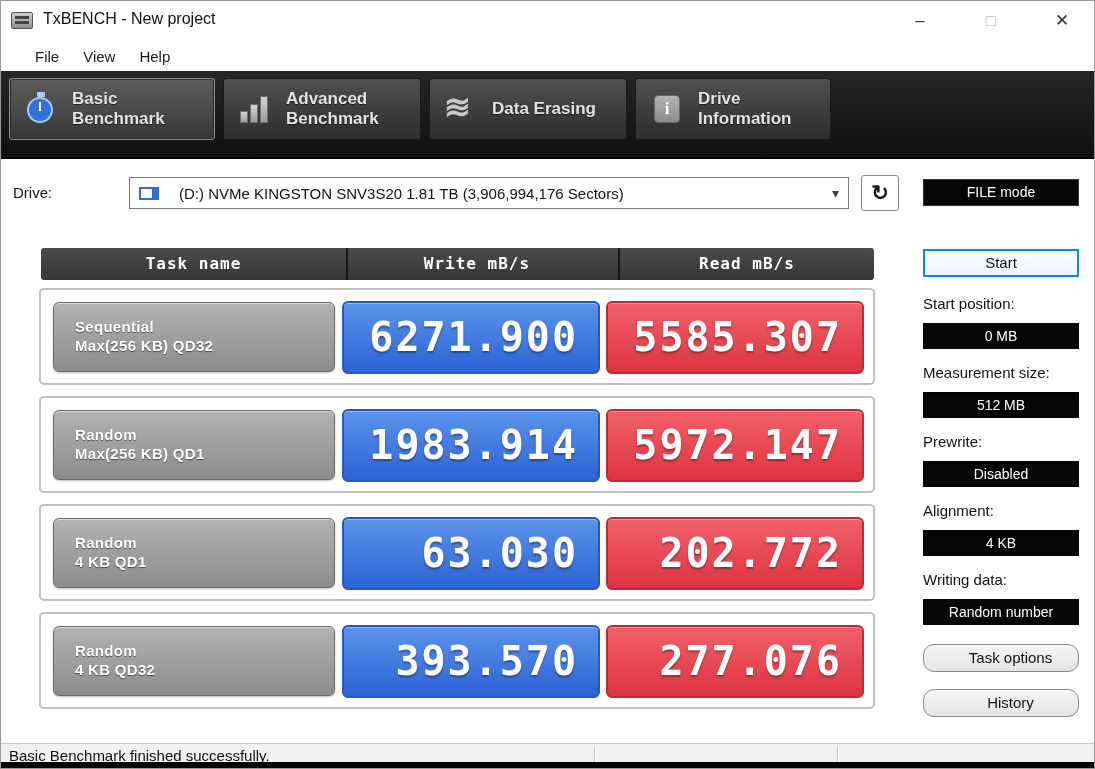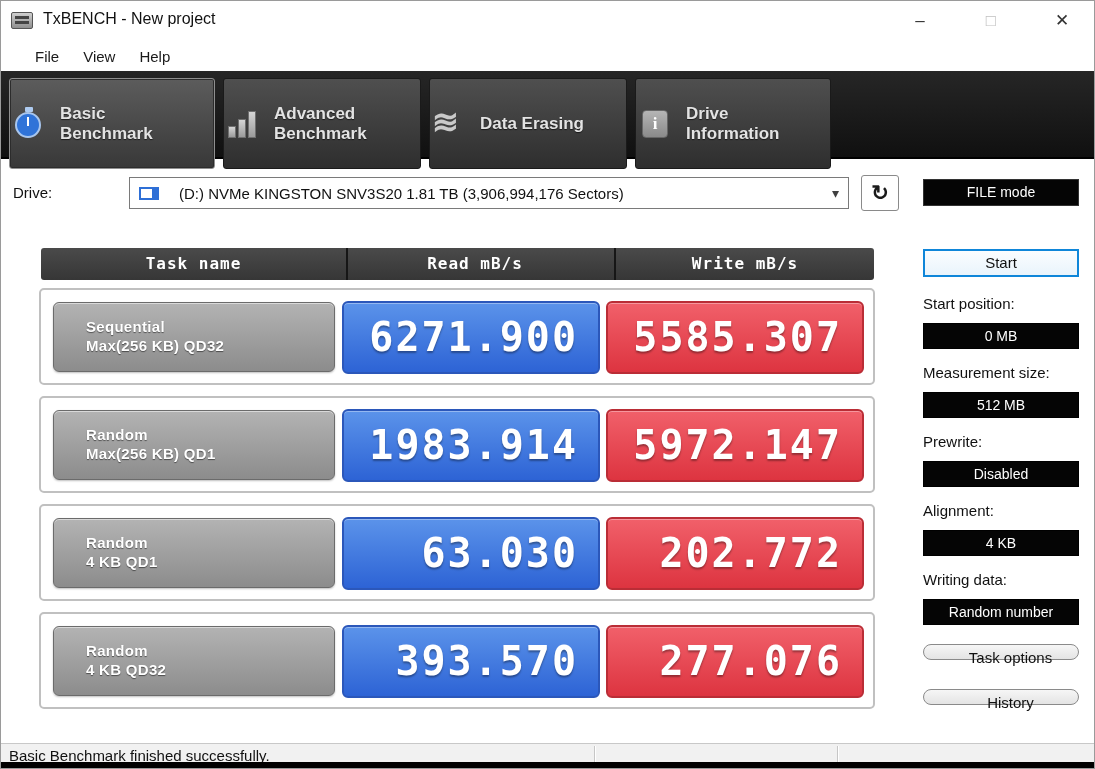--- a/index.html
+++ b/index.html
@@ -15,21 +15,21 @@
   .win-min { left:896px; }
   .win-max { left:967px; color:#c0c0c0; }
   .win-close { left:1038px; }
 
   
   .menubar { position:absolute; left:0; top:40px; width:100%; height:30px; background:#ffffff; display:flex; align-items:center; padding-left:22px; }
   .menu-item { font-size:15px; color:#1a1a1a; padding:4px 12px; }
 
   
   .tabbar { position:absolute; left:0; top:70px; width:100%; height:88px; background:linear-gradient(#262626,#101010); border-bottom:2px solid #000; }
-  .tab { position:absolute; top:7px; height:91px; background:linear-gradient(#4f4f4f,#2e2e2e); border:1px solid #1a1a1a; border-radius:3px; display:flex; align-items:center; gap:12px; padding-left:2px; }
+  .tab { position:absolute; top:7px; height:62px; background:linear-gradient(#4f4f4f,#2e2e2e); border:1px solid #1a1a1a; border-radius:3px; display:flex; align-items:center; gap:12px; padding-left:14px; }
   .tab.active { background:linear-gradient(#5c5c5c,#383838); border:1px solid #8f8f8f; box-shadow:0 0 0 1px #2c2c2c inset; }
   .tab-label { color:#e3e3e3; font-weight:bold; font-size:17px; line-height:1.15; text-shadow:0 1px 1px rgba(0,0,0,.6); }
   .tab0 { left:8px;   width:206px; }
   .tab1 { left:222px; width:198px; }
   .tab2 { left:428px; width:198px; }
   .tab3 { left:634px; width:196px; }
 
   .tab-ic { position:relative; width:36px; height:36px; flex:0 0 36px; }
   
   .sw-stem { position:absolute; left:13px; top:1px; width:8px; height:5px; background:#aecbf0; border-radius:1px; }
@@ -57,34 +57,34 @@
 
   
   .thead { position:absolute; left:40px; top:247px; width:833px; height:32px; background:linear-gradient(#4a4a4a,#363636); border-radius:3px; display:flex; }
   .th { color:#fff; font-family:"DejaVu Sans Mono", monospace; font-weight:bold; font-size:16px; line-height:32px; text-align:center; letter-spacing:1px;margin-left:12px; }
   .th + .th { border-left:2px solid #161616; }
   .th0 { width:293px; } .th1 { width:267px; } .th2 { width:271px; }
 
   .group { position:absolute; left:38px; width:836px; height:97px; border:2px solid #c0c0c0; border-radius:5px; background:#fff; }
   .g0 { top:287px; } .g1 { top:395px; } .g2 { top:503px; } .g3 { top:611px; }
 
-  .task-btn { position:absolute; left:12px; top:12px; width:282px; height:70px; background:linear-gradient(#b3b3b3,#8c8c8c); border:1px solid #6b6b6b; border-radius:6px; box-shadow:inset 0 1px 0 rgba(255,255,255,.5), 0 1px 2px rgba(0,0,0,.25); display:flex; flex-direction:column; justify-content:center; padding-left:32px; }
+  .task-btn { position:absolute; left:12px; top:12px; width:282px; height:70px; background:linear-gradient(#b3b3b3,#8c8c8c); border:1px solid #6b6b6b; border-radius:6px; box-shadow:inset 0 1px 0 rgba(255,255,255,.5), 0 1px 2px rgba(0,0,0,.25); display:flex; flex-direction:column; justify-content:center; padding-left:21px; }
   .task-line { color:#fff; font-weight:bold; font-size:15px; line-height:1.25; text-shadow:0 1px 1px rgba(0,0,0,.5); letter-spacing:.3px; }
 
   .val { position:absolute; top:11px; width:258px; height:73px; border-radius:6px; color:#fff; font-family:"DejaVu Sans Mono", monospace; font-weight:bold; font-size:40px; line-height:69px; text-align:right; padding-right:20px; letter-spacing:2px; text-shadow:0 2px 2px rgba(0,0,0,.35); box-shadow:inset 0 1px 0 rgba(255,255,255,.35); }
   .val.read  { left:301px; background:linear-gradient(#5b93ea,#2d63d5); border:2px solid #2b57ba; }
   .val.write { left:565px; background:linear-gradient(#f1606a,#dd3440); border:2px solid #ba2d36; }
 
   
   .start-btn { position:absolute; left:922px; top:248px; width:156px; height:28px; background:linear-gradient(#fbfdff,#e9f4fc); border:2px solid #0f86d9; color:#111; font-size:15px; text-align:center; line-height:24px; }
   .side-label { position:absolute; left:922px; font-size:15px; color:#111; }
   .sl0 { top:294px; } .sl1 { top:363px; } .sl2 { top:432px; } .sl3 { top:501px; } .sl4 { top:570px; }
   .side-field { position:absolute; left:922px; width:156px; height:26px; background:#050505; border:1px solid #000; color:#fff; font-size:14px; text-align:center; line-height:24px; }
   .sf0 { top:322px; } .sf1 { top:391px; } .sf2 { top:460px; } .sf3 { top:529px; } .sf4 { top:598px; }
-  .side-btn { position:absolute; left:922px; width:156px; height:16px; background:linear-gradient(#f6f6f6,#e4e4e4); border:1px solid #8a8a8a; border-radius:11px; color:#111; font-size:15px; text-align:center; line-height:26px;padding-left:19px; }
+  .side-btn { position:absolute; left:922px; width:156px; height:28px; background:linear-gradient(#f6f6f6,#e4e4e4); border:1px solid #8a8a8a; border-radius:11px; color:#111; font-size:15px; text-align:center; line-height:26px;padding-left:19px; }
   .sb-task { top:643px; } .sb-hist { top:688px; }
 
   
   .statusbar { position:absolute; left:0; top:742px; width:100%; height:27px; background:#f1f1f1; border-top:1px solid #c8c8c8; }
   .status-text { position:absolute; left:8px; top:3px; font-size:15px; color:#111; }
   .status-div { position:absolute; top:2px; height:20px; width:0; border-left:1px solid #c6c6c6; border-right:1px solid #ffffff; }
   .sd0 { left:593px; } .sd1 { left:836px; }
   .bottom-strip { position:absolute; left:0; bottom:0; width:100%; height:6px; background:#000; z-index:6; }
 
   
@@ -146,22 +146,22 @@
   <div class="combo">
     <span class="drive-icon"></span>
     <span class="combo-text">(D:) NVMe KINGSTON SNV3S20  1.81 TB (3,906,994,176 Sectors)</span>
     <span class="combo-arrow">▾</span>
   </div>
   <div class="refresh-btn"><span>↻</span></div>
   <div class="filemode-btn">FILE mode</div>
 
   <div class="thead">
     <div class="th th0">Task name</div>
+    <div class="th th2">Write mB/s</div>
     <div class="th th1">Read mB/s</div>
-    <div class="th th2">Write mB/s</div>
   </div>
 
   <div class="group g0">
     <div class="task-btn">
       <span class="task-line">Sequential</span>
       <span class="task-line">Max(256 KB) QD32</span>
     </div>
     <div class="val read">6271.900</div>
     <div class="val write">5585.307</div>
   </div>

